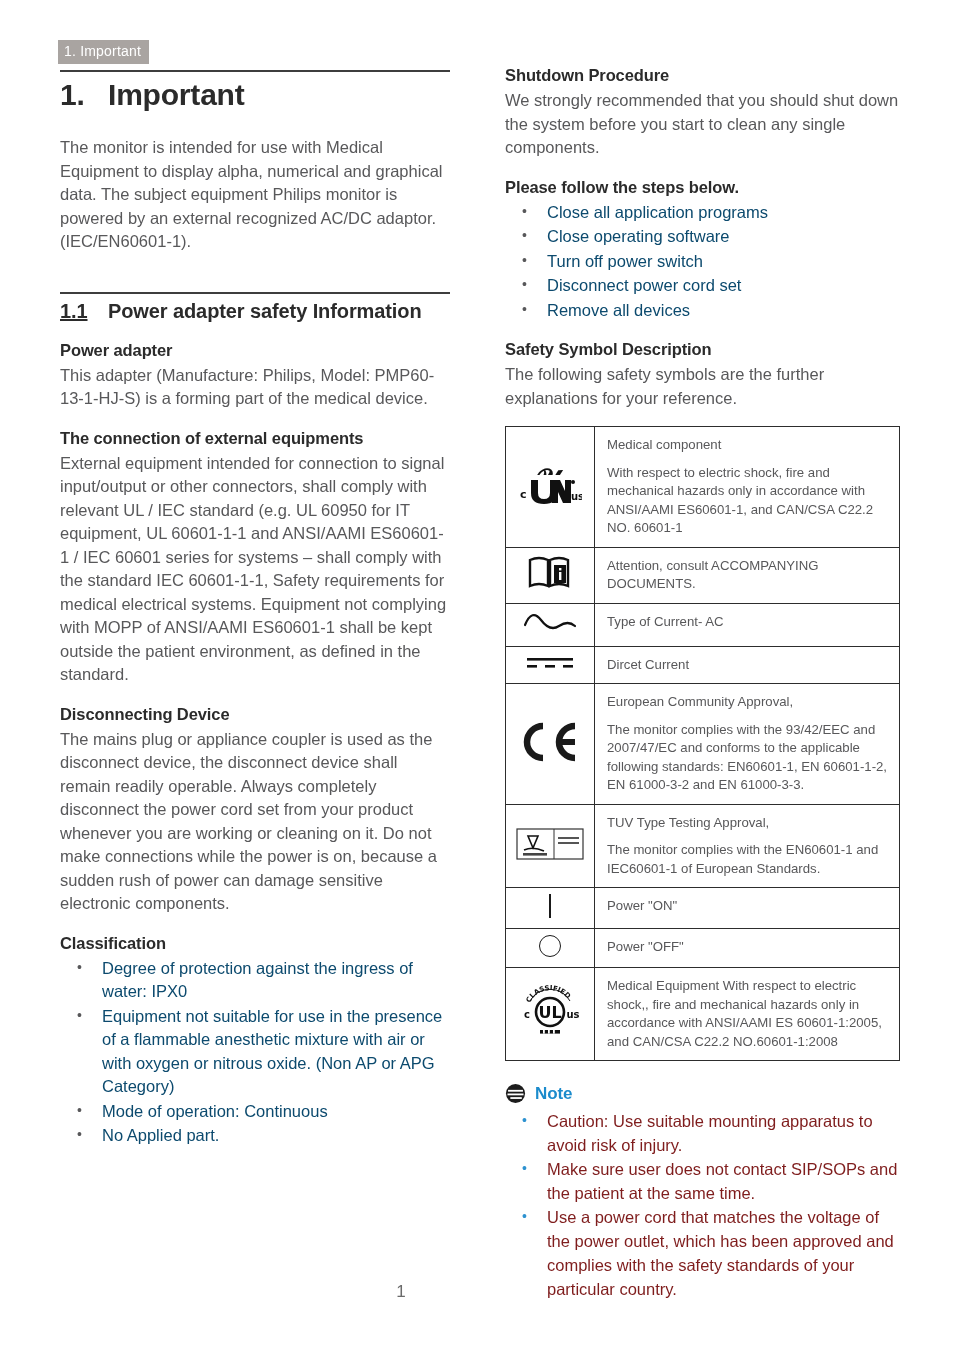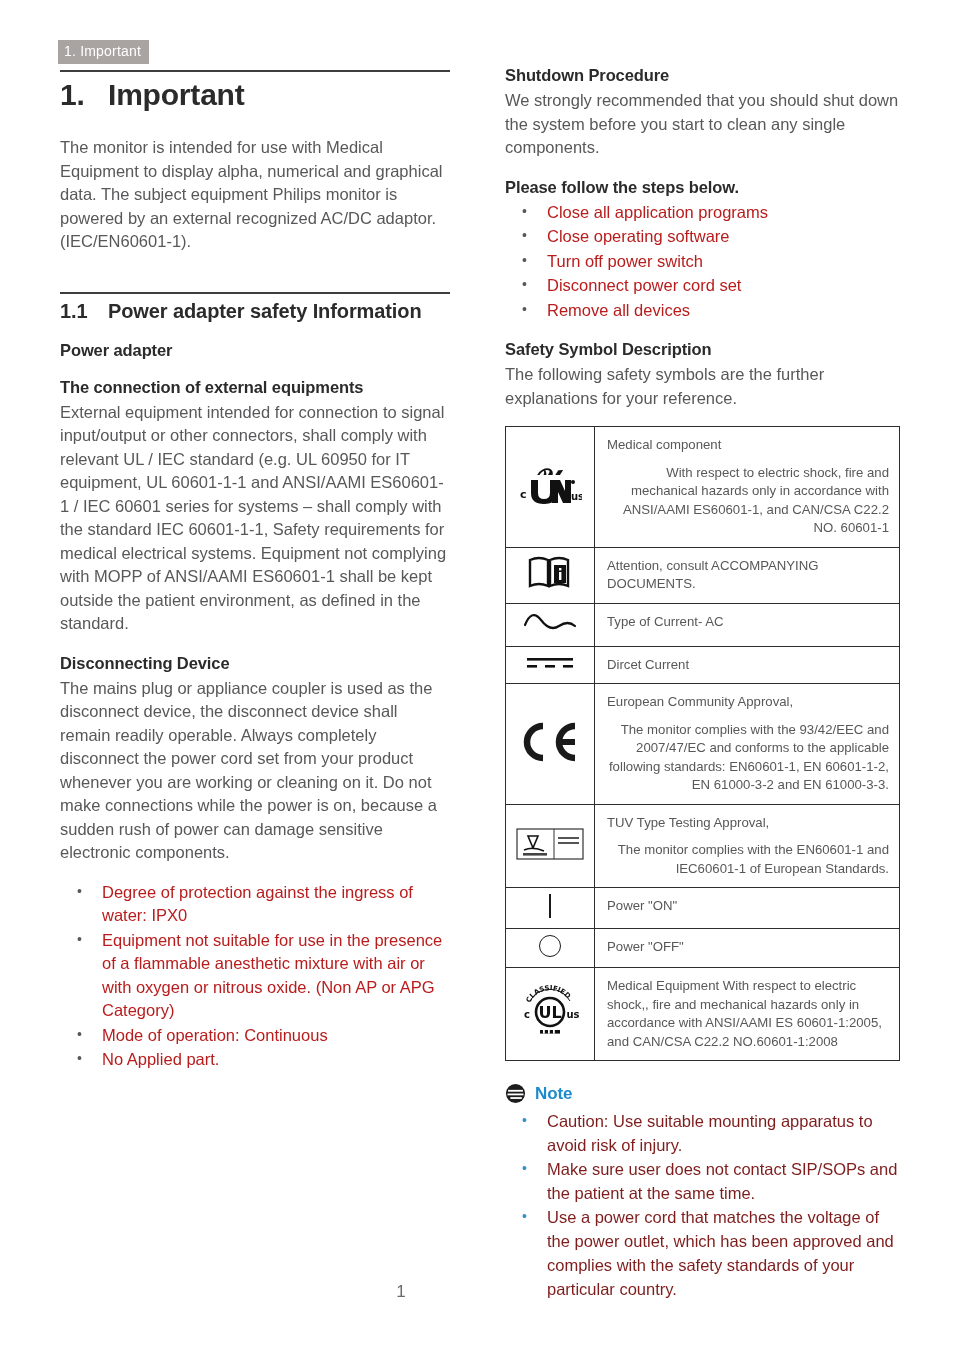--- a/index.html
+++ b/index.html
@@ -61,21 +61,21 @@
   }
   h1.chapter .num { display: inline-block; width: 48px; }
 
   h2.section {
     font-size: 20px;
     font-weight: bold;
     color: #2b2b2b;
     margin: 4px 0 18px 0;
     letter-spacing: -0.1px;
   }
-  h2.section .num { display: inline-block; width: 48px; }
+  h2.section .num { display: inline-block; width: 48px; text-decoration: underline; }
 
   h3.sub {
     font-size: 16.5px;
     font-weight: bold;
     color: #2b2b2b;
     margin: 18px 0 4px 0;
     letter-spacing: -0.1px;
   }
   h3.sub.first { margin-top: 0; }
 
@@ -89,21 +89,21 @@
   
   ul.bullets {
     list-style: none;
     margin: 0 0 14px 0;
     padding: 0;
   }
   ul.bullets li {
     position: relative;
     font-size: 16.5px;
     line-height: 23.5px;
-    color: #b91c1c;
+    color: #0c4a6e;
     padding-left: 42px;
     margin-bottom: 1px;
   }
   ul.bullets li::before {
     content: "\2022";
     position: absolute;
     left: 17px;
     top: -1px;
     color: #58585a;
     font-size: 14px;
@@ -127,21 +127,21 @@
     padding: 6px 4px;
   }
   table.symbols td.desc {
     font-size: 13.2px;
     line-height: 18.5px;
     color: #58585a;
     vertical-align: top;
     padding: 9px 10px 9px 12px;
   }
   table.symbols td.desc p { margin: 0; }
-  table.symbols td.desc p + p { margin-top: 9px; text-align: right; }
+  table.symbols td.desc p + p { margin-top: 9px; }
 
   .ul-mark {
     font-weight: bold;
     color: #111;
     font-size: 13px;
     letter-spacing: 0;
     line-height: 1;
     white-space: nowrap;
   }
   .ul-mark .big {
@@ -236,27 +236,29 @@
     <p class="body">The monitor is intended for use with Medical Equipment to display alpha, numerical and graphical data. The subject equipment Philips monitor is powered by an external recognized AC/DC adaptor. (IEC/EN60601-1).</p>
 
     <div style="height:22px"></div>
 
     <div class="rule"></div>
     <h2 class="section">
       <span class="num">1.1</span><span>Power adapter safety Information</span>
     </h2>
 
     <h3 class="sub">Power adapter</h3>
+    <p class="body">This adapter (Manufacture: Philips, Model: PMP60-13-1-HJ-S) is a forming part of the medical device.</p>
 
     <h3 class="sub">The connection of external equipments</h3>
     <p class="body">External equipment intended for connection to signal input/output or other connectors, shall comply with relevant UL / IEC standard (e.g. UL 60950 for IT equipment, UL 60601-1-1 and ANSI/AAMI ES60601-1 / IEC 60601 series for systems – shall comply with the standard IEC 60601-1-1, Safety requirements for medical electrical systems. Equipment not complying with MOPP of ANSI/AAMI ES60601-1 shall be kept outside the patient environment, as defined in the standard.</p>
 
     <h3 class="sub">Disconnecting Device</h3>
     <p class="body">The mains plug or appliance coupler is used as the disconnect device, the disconnect device shall remain readily operable. Always completely disconnect the power cord set from your product whenever you are working or cleaning on it. Do not make connections while the power is on, because a sudden rush of power can damage sensitive electronic components.</p>
 
+    <h3 class="sub">Classification</h3>
     <ul class="bullets">
       <li>Degree of protection against the ingress of water: IPX0</li>
       <li>Equipment not suitable for use in the presence of a flammable anesthetic mixture with air or with oxygen or nitrous oxide. (Non AP or APG Category)</li>
       <li>Mode of operation: Continuous</li>
       <li>No Applied part.</li>
     </ul>
   </div>
 
   <div class="col col-right">
 

